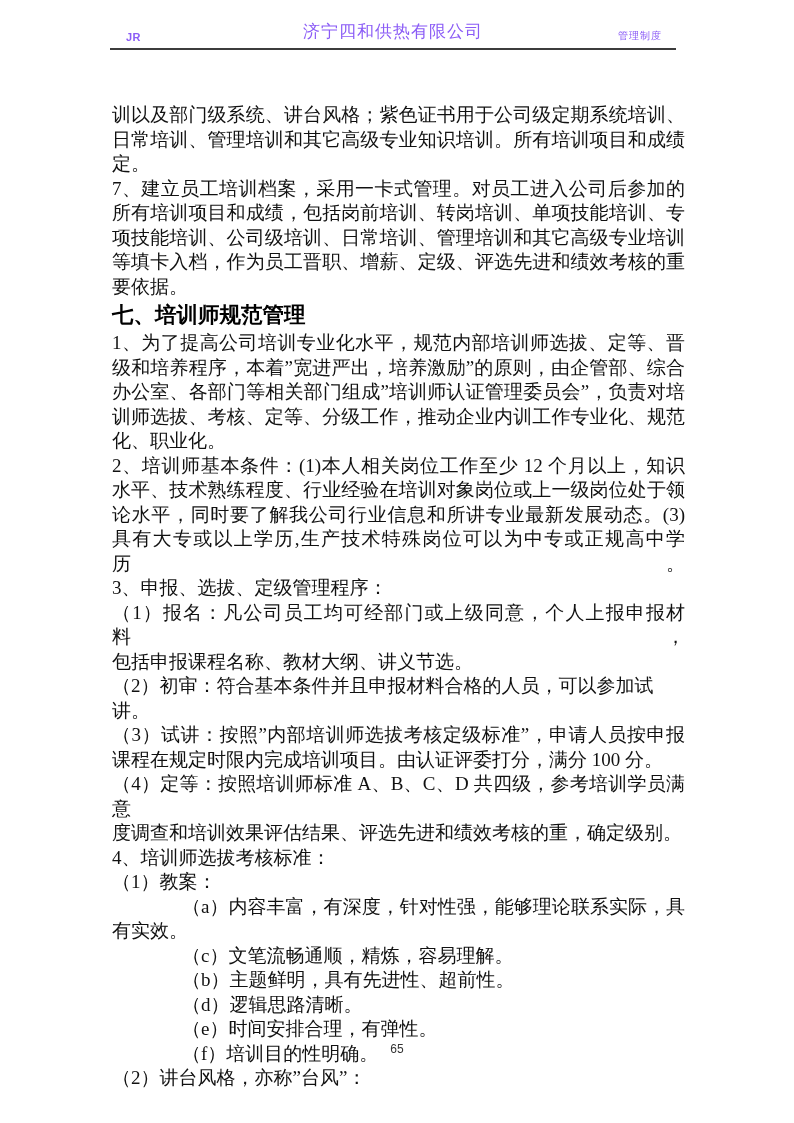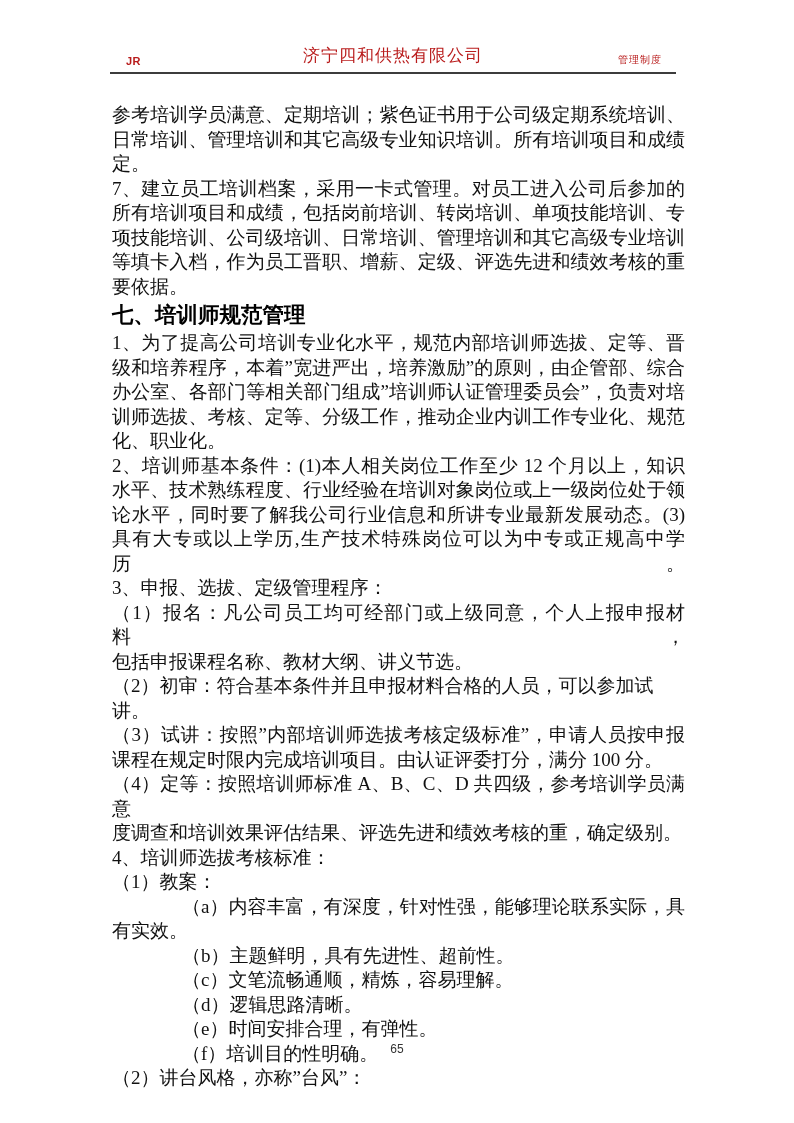--- a/index.html
+++ b/index.html
@@ -9,30 +9,30 @@
     width: 794px;
     height: 1123px;
     margin: 0 auto;
     background: #ffffff;
     font-family: "Liberation Serif", "DejaVu Serif", serif;
     color: #111111;
     overflow: hidden;
   }
   .header {
     position: absolute;
-    top: 44px;
+    top: 20px;
     left: 110px;
     width: 566px;
     display: flex;
     align-items: flex-end;
     justify-content: space-between;
     border-bottom: 2px solid #3c3c3c;
     padding-bottom: 5px;
     font-size: 14px;
-    color: #b91c1c;
+    color: #8b5cf6;
   }
   .header .logo {
     font-family: "Liberation Sans", "DejaVu Sans", sans-serif;
     font-size: 11px;
     font-weight: 700;
     letter-spacing: 0.5px;
     padding-left: 16px;
     width: 120px;
   }
   .header .company {
@@ -93,21 +93,21 @@
 <div class="page">
 
   <div class="header">
     <span class="logo">JR</span>
     <span class="company">济宁四和供热有限公司</span>
     <span class="doctype">管理制度</span>
   </div>
 
   <div class="body-text">
 
-  <div class="line j">参考培训学员满意、定期培训；紫色证书用于公司级定期系统培训、</div>
+  <div class="line j">训以及部门级系统、讲台风格；紫色证书用于公司级定期系统培训、</div>
       <div class="line j">日常培训、管理培训和其它高级专业知识培训。所有培训项目和成绩</div>
       <div class="line">定。</div>
       <div class="line j">7、建立员工培训档案，采用一卡式管理。对员工进入公司后参加的</div>
       <div class="line j">所有培训项目和成绩，包括岗前培训、转岗培训、单项技能培训、专</div>
       <div class="line j">项技能培训、公司级培训、日常培训、管理培训和其它高级专业培训</div>
       <div class="line j">等填卡入档，作为员工晋职、增薪、定级、评选先进和绩效考核的重</div>
       <div class="line">要依据。</div>
       <div class="line heading">七、培训师规范管理</div>
       <div class="line j">1、为了提高公司培训专业化水平，规范内部培训师选拔、定等、晋</div>
       <div class="line j">级和培养程序，本着”宽进严出，培养激励”的原则，由企管部、综合</div>
@@ -123,22 +123,22 @@
       <div class="line">包括申报课程名称、教材大纲、讲义节选。</div>
       <div class="line">（2）初审：符合基本条件并且申报材料合格的人员，可以参加试讲。</div>
       <div class="line j">（3）试讲：按照”内部培训师选拔考核定级标准”，申请人员按申报</div>
       <div class="line">课程在规定时限内完成培训项目。由认证评委打分，满分 100 分。</div>
       <div class="line j">（4）定等：按照培训师标准 A、B、C、D 共四级，参考培训学员满意</div>
       <div class="line">度调查和培训效果评估结果、评选先进和绩效考核的重，确定级别。</div>
       <div class="line">4、培训师选拔考核标准：</div>
       <div class="line">（1）教案：</div>
       <div class="line j indent">（a）内容丰富，有深度，针对性强，能够理论联系实际，具</div>
       <div class="line">有实效。</div>
+      <div class="line indent">（c）文笔流畅通顺，精炼，容易理解。</div>
       <div class="line indent">（b）主题鲜明，具有先进性、超前性。</div>
-      <div class="line indent">（c）文笔流畅通顺，精炼，容易理解。</div>
       <div class="line indent">（d）逻辑思路清晰。</div>
       <div class="line indent">（e）时间安排合理，有弹性。</div>
       <div class="line indent">（f）培训目的性明确。</div>
       <div class="line">（2）讲台风格，亦称”台风”：</div>
     </div>
 
   <div class="footer">
     <span>65</span>
   </div>
 

